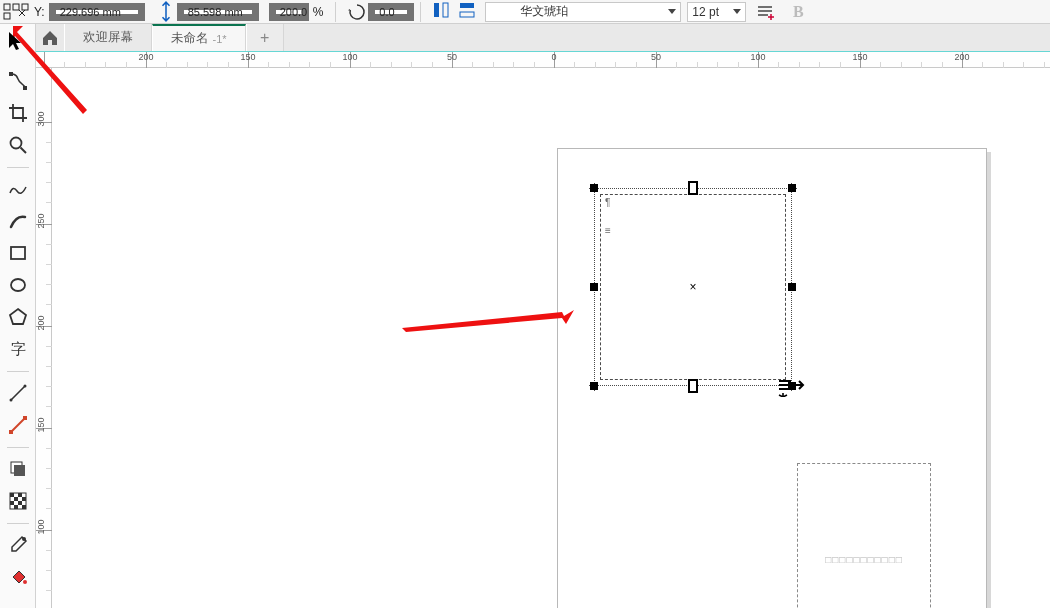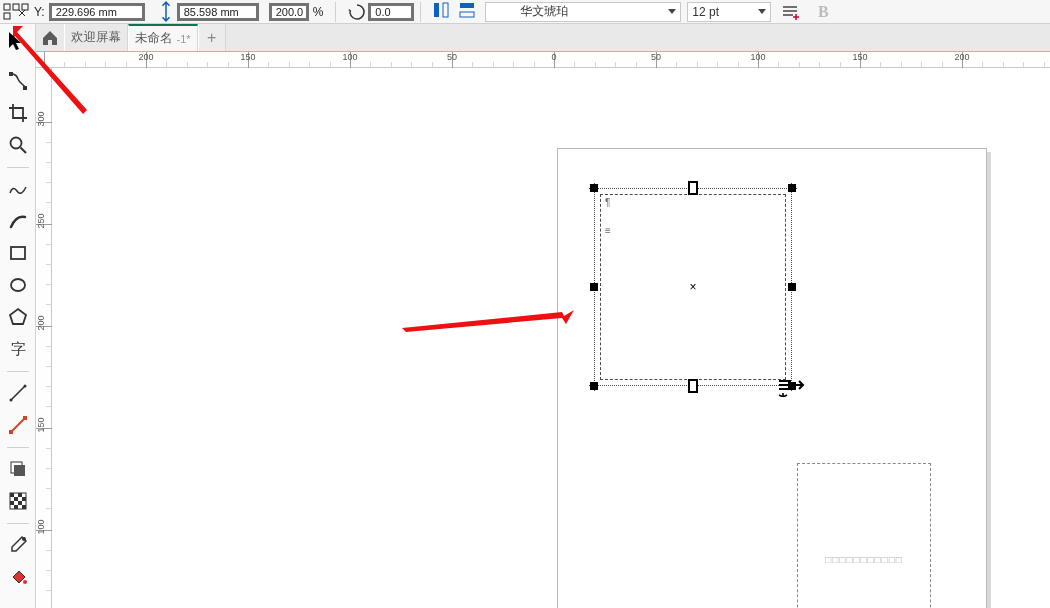--- a/index.html
+++ b/index.html
@@ -11,54 +11,54 @@
     background: #f6f6f6; border-bottom: 1px solid #d0d0d0;
     display: flex; align-items: center; font-size: 12px; color: #222;
   }
   .coord-icon {
     width: 28px; height: 20px; margin-left: 2px;
     position: relative;
   }
   .coord-icon svg { width: 28px; height: 20px; }
   .y-label { margin-left: 4px; margin-right: 4px; }
   .num-input {
-    height: 18px; background: #fff; border: 3px solid #737373;
+    height: 18px; background: #fff; border: 7px solid #737373;
     font-size: 11px; padding: 0 4px; line-height: 16px; display:inline-flex; align-items:center;
   }
   .w-num { width: 96px; }
   .w-num2 { width: 82px; }
   .w-pct { width: 40px; }
   .pct-label { margin: 0 6px 0 4px; }
   .dim-icon { width: 14px; height:18px; display:flex; align-items:center; justify-content:center; margin-left:14px; margin-right:4px; }
   .sep { width:1px; height:20px; background:#d0d0d0; margin:0 6px; }
   .rot-icon { width:22px; height:22px; margin-left:4px; }
   .rot-field { width:46px; }
   .align-icons { display:flex; align-items:center; margin-left:4px; gap:6px; }
   .font-combo {
     height:20px; border:1px solid #c8c8c8; background:#fff;
     display:flex; align-items:center; justify-content:space-between;
     padding:0 4px; font-size:12px; color:#333;
   }
   .fc-wide { width:196px; margin-left:8px;padding-left:34px; }
-  .fc-size { width:84px; margin-left:6px; }
+  .fc-size { width:59px; margin-left:6px; }
   .caret { width:0; height:0; border-left:4px solid transparent; border-right:4px solid transparent; border-top:5px solid #444; margin-left:4px; }
   .txt-btn { width:22px; height:22px; display:flex; align-items:center; justify-content:center; margin-left:8px; }
   .bold-b { width:24px; height:24px; display:flex; align-items:center; justify-content:center; font-family: Georgia, serif; font-size:16px; font-weight:bold; color:#bcbcbc; margin-left:10px; }
 
   
   .tabbar {
     position: absolute; left:0; top:24px; right:0; height:28px;
     background:#e9e9e9; border-bottom:1px solid #bdbdbd;
     display:flex; align-items:stretch;
   }
   .tabbar-pad { width:36px; border-right:1px solid #d6d6d6; }
   .home-btn { width:28px; display:flex; align-items:center; justify-content:center; }
   .home-btn svg { width:18px; height:18px; }
   .tab {
-    display:flex; align-items:center; padding:0 6px; font-size:12.5px;
+    display:flex; align-items:center; padding:0 18px; font-size:12.5px;
     border-right:1px solid #d6d6d6; border-left:1px solid #fff;
   }
   .tab.welcome { color:#5b5b5b; background:#e9e9e9; }
   .tab.doc {
     background:#f7f7f7; color:#565656;
     border-top:2px solid #0b7450;
   }
   .tab.doc .suffix { color:#9a9a9a; margin-left:4px; font-size:11px; }
   .tab.add { width:28px; display:flex; align-items:center; justify-content:center; color:#888; font-size:16px; background:#ececec;}
   .tabbar-bottom-accent {

